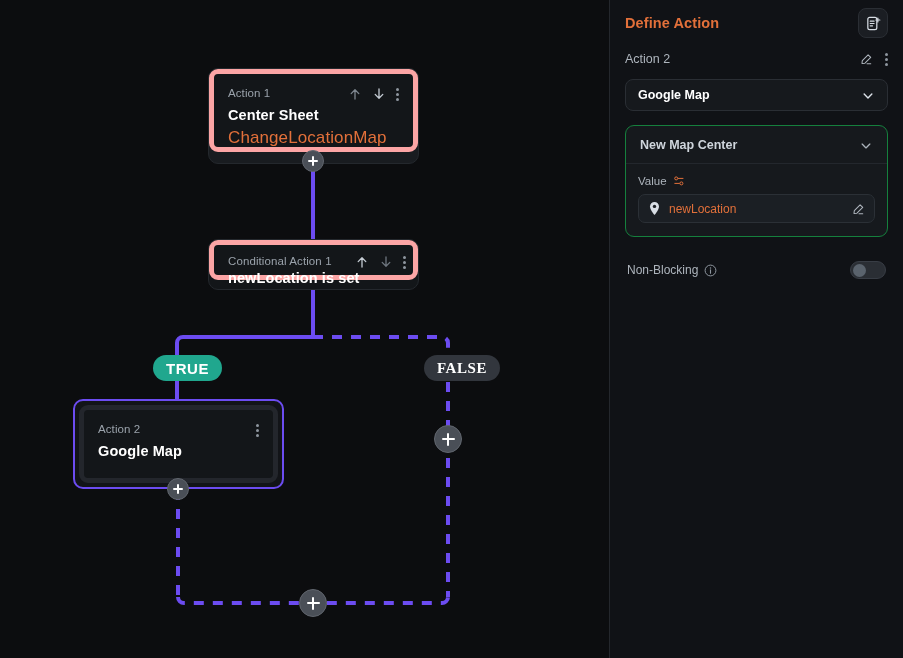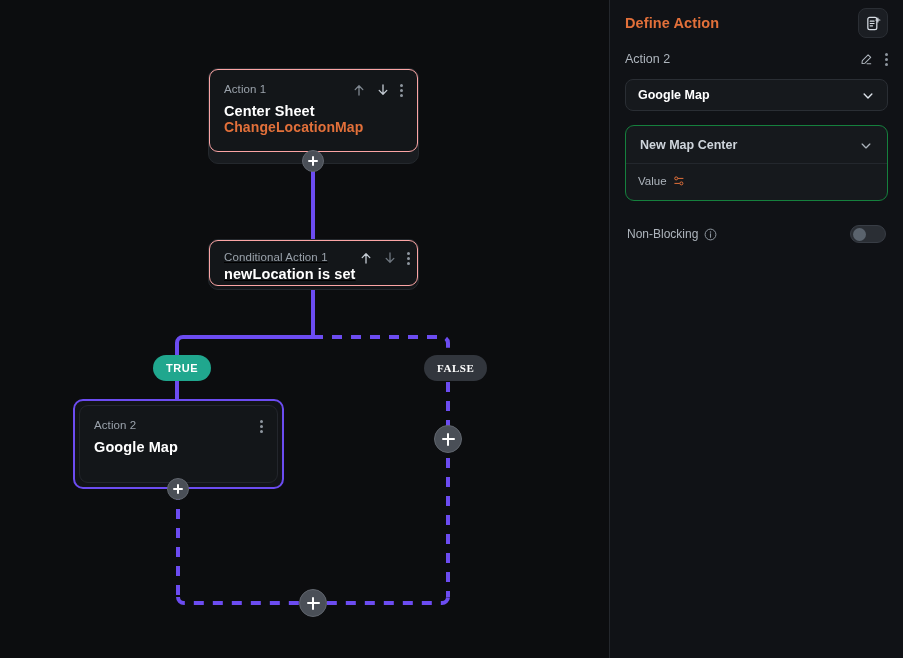--- a/index.html
+++ b/index.html
@@ -29,40 +29,40 @@
   }
   .node-shell.selected {
     border: 2px solid #6c4cf1;
     background: #121418;
   }
   .node-card {
     position: absolute;
     left: 0; top: 0; right: 0;
     border-radius: 9px;
     background: #131619;
-    border: 1px solid #fca5a5;
+    border: 5px solid #fca5a5;
     padding: 12px 14px 14px 14px;
   }
   .node-shell.selected .node-card {
     border-color: #23262c;
     background: #131619;
   }
   .node-row {
     display: flex; align-items: flex-start; justify-content: space-between;
   }
   .node-kicker {
     font-size: 11.5px; color: #9aa2ab; letter-spacing: .1px; line-height: 14px;
   }
   .node-title {
     font-size: 14.5px; font-weight: bold; color: #ffffff;
     margin-top: 6px; letter-spacing: .1px;
   }
   .node-sub {
-    font-size: 14px; font-weight: bold; color: #e2703a;
-    letter-spacing: .1px;
+    font-size: 17px; font-weight: normal; color: #e2703a;
+    margin-top: 5px; letter-spacing: .1px;
   }
   .node-tools { display: flex; align-items: center; gap: 10px; padding-top: 1px; }
   .ico { display: inline-flex; width: 14px; height: 14px; }
   .ico svg { display: block; }
   .dots3 { width: 3px; height: 14px; position: relative; }
   .dots3 i {
     position: absolute; left: 0; width: 3px; height: 3px; border-radius: 50%;
     background: #8e969f;
   }
   .dots3 i:nth-child(1) { top: 1px; }
@@ -87,21 +87,21 @@
   .plus-btn.big { width: 28px; height: 28px; }
   .plus-btn.big::before { width: 13px; }
   .plus-btn.big::after  { height: 13px; }
 
   
   .badge {
     position: absolute;
     height: 26px; padding: 0 13px;
     border-radius: 13px;
     display: flex; align-items: center; justify-content: center;
-    font-size: 11px; font-weight: bold; letter-spacing: .55px;
+    font-size: 15px; font-weight: bold; letter-spacing: .55px;
     color: #ffffff; z-index: 45;
   }
   .badge.true  { background: #20a78e; }
   .badge.false { background: #32363d; }
 
   
   #panel {
     position: absolute; left: 609px; top: 0;
     width: 294px; height: 658px;
     background: #101216;
@@ -219,21 +219,21 @@
               </span>
           </div>
         </div>
         <div class="node-title">Center Sheet</div>
         <div class="node-sub">ChangeLocationMap</div>
       </div>
     </div>
     <div class="plus-btn" style="left:302px; top:150px;"></div>
 
     <div class="node-shell" style="left:208px; top:239px; width:211px; height:51px; background:#131619;">
-      <div class="node-card" style="height:46px; padding:9px 7px 10px 14px; background:#131619;text-decoration:underline;">
+      <div class="node-card" style="height:40px; padding:9px 7px 10px 14px; background:#131619;">
         <div class="node-row">
           <div class="node-kicker">Conditional Action 1</div>
           <div class="node-tools">
             <span class="ico">
               <svg viewBox="0 0 14 14" width="14" height="14">
                   <path d="M7 12V3M3.2 6.6L7 2.8l3.8 3.8" fill="none" stroke="#c5ccd4" stroke-width="1.3" stroke-linecap="round" stroke-linejoin="round"></path>
                 </svg>
             </span>
             <span class="ico">
               <svg viewBox="0 0 14 14" width="14" height="14">
@@ -333,20 +333,35 @@
           <span class="field-label">Value</span>
           <span class="ico" style="width:12px;height:12px;">
             <svg viewBox="0 0 12 12" width="12" height="12">
               <circle cx="3.2" cy="3.4" r="1.5" fill="none" stroke="#e2703a" stroke-width="1"></circle>
               <line x1="5.4" y1="3.4" x2="10" y2="3.4" stroke="#e2703a" stroke-width="1" stroke-linecap="round"></line>
               <circle cx="8.4" cy="8.4" r="1.5" fill="none" stroke="#e2703a" stroke-width="1"></circle>
               <line x1="1.8" y1="8.4" x2="6.3" y2="8.4" stroke="#e2703a" stroke-width="1" stroke-linecap="round"></line>
             </svg>
           </span>
         </div>
+        <div class="value-box">
+          <span class="ico" style="width:13px;height:15px;">
+            <svg viewBox="0 0 13 15" width="13" height="15">
+              <path d="M6.5 1C4 1 2 3 2 5.5 2 8.8 6.5 14 6.5 14S11 8.8 11 5.5C11 3 9 1 6.5 1z" fill="#d8dee5"></path>
+              <circle cx="6.5" cy="5.4" r="1.7" fill="#1b1f24"></circle>
+            </svg>
+          </span>
+          <span class="value-text">newLocation</span>
+          <span class="ico">
+            <svg viewBox="0 0 16 16" width="15" height="15">
+              <path d="M10.4 2.6l3 3-6.6 6.6-3.4.4.4-3.4z" fill="none" stroke="#aeb5bd" stroke-width="1.2" stroke-linejoin="round"></path>
+              <line x1="9.2" y1="12.8" x2="13.4" y2="12.8" stroke="#aeb5bd" stroke-width="1.2" stroke-linecap="round"></line>
+            </svg>
+          </span>
+        </div>
       </div>
     </div>
 
     <div class="toggle-row">
       <div class="toggle-label-wrap">
         <span class="toggle-label">Non-Blocking</span>
         <span class="ico" style="width:13px;height:13px;">
           <svg viewBox="0 0 13 13" width="13" height="13">
             <circle cx="6.5" cy="6.5" r="5.4" fill="none" stroke="#8e969f" stroke-width="1"></circle>
             <line x1="6.5" y1="5.8" x2="6.5" y2="9.3" stroke="#8e969f" stroke-width="1.1" stroke-linecap="round"></line>

